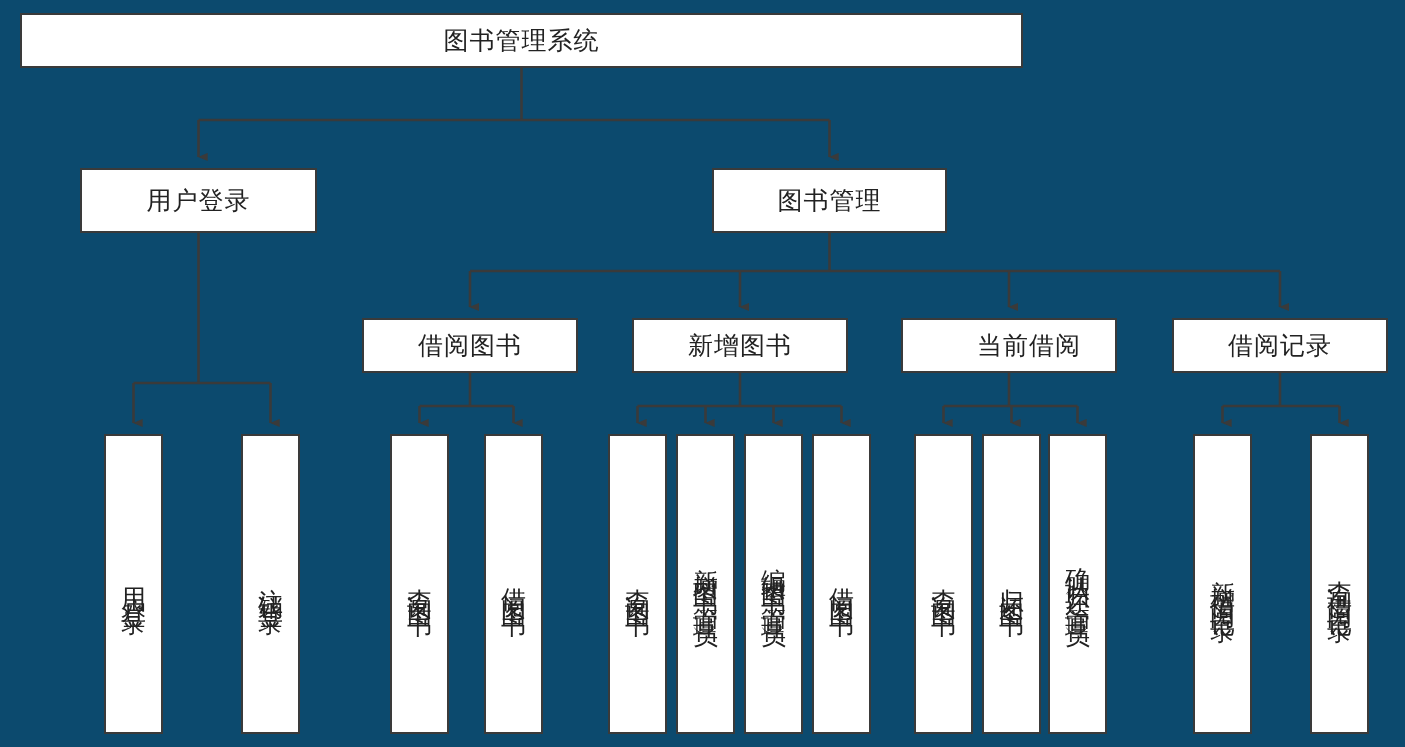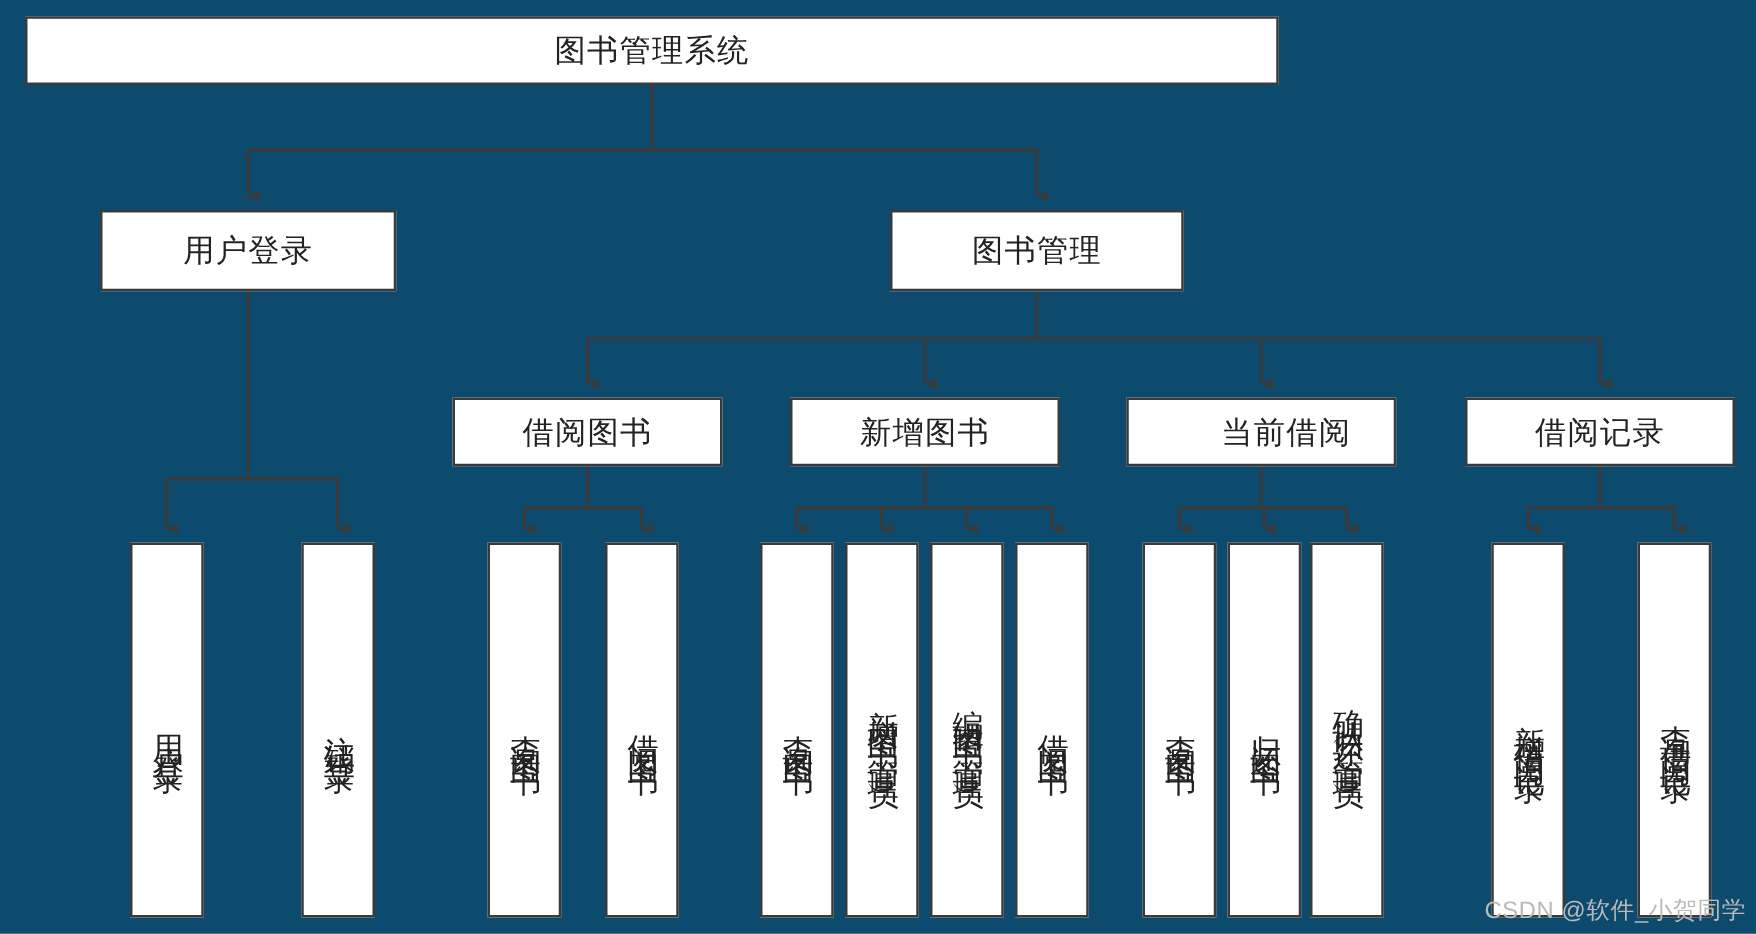--- a/index.html
+++ b/index.html
@@ -173,14 +173,13 @@
         <span class="label">确认归还（管理员）</span>
       </div>
       <div class="node vert" style="left: 1193px; top: 434px; width: 59px; height: 300px;">
         <span class="label">新增借阅记录</span>
       </div>
       <div class="node vert" style="left: 1310px; top: 434px; width: 59px; height: 300px;">
         <span class="label">查询借阅记录</span>
       </div>
     </div>
 
-  <div id="watermark">CSDN @软件_小贺同学</div>
 </div>
 
 </body></html>

